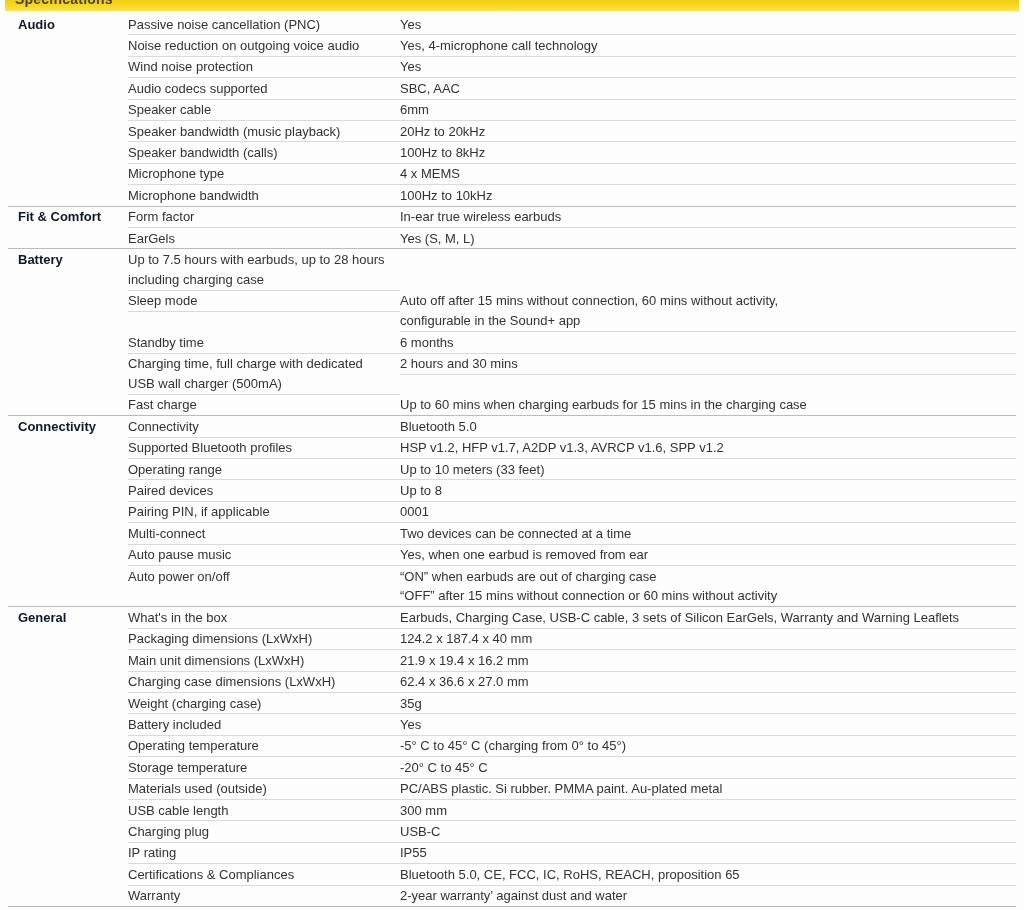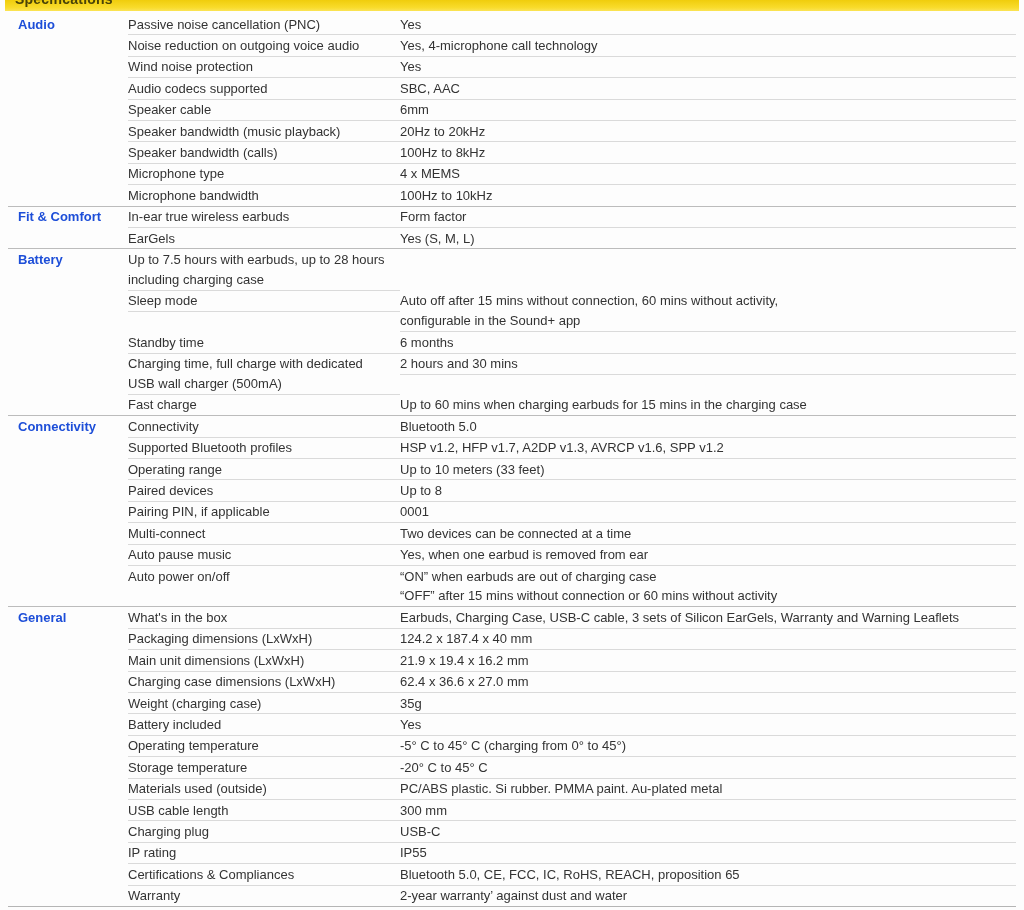--- a/index.html
+++ b/index.html
@@ -45,21 +45,21 @@
     align-items: start;
   }
   .cell {
     font-size: 13px;
     line-height: 19.9px;
     padding-top: 0.5px;
     white-space: pre-line;
   }
   .cat {
     font-weight: 700;
-    color: #1d4ed8;
+    color: #0f172a;
   }
   .label, .value {
     border-bottom: 1px solid #dadada;
     padding-right: 8px;
     color: #333333;
   }
   .section .row:last-child .label,
   .section .row:last-child .value { border-bottom: none; }
 </style>
 </head>
@@ -113,22 +113,22 @@
         </div>
         <div class="row">
           <div class="cell cat"></div>
           <div class="cell label">Microphone bandwidth</div>
           <div class="cell value">100Hz to 10kHz</div>
         </div>
       </div>
       <div class="section">
         <div class="row">
           <div class="cell cat">Fit &amp; Comfort</div>
+          <div class="cell label">Form factor</div>
           <div class="cell value">In-ear true wireless earbuds</div>
-          <div class="cell label">Form factor</div>
         </div>
         <div class="row">
           <div class="cell cat"></div>
           <div class="cell label">EarGels</div>
           <div class="cell value">Yes (S, M, L)</div>
         </div>
       </div>
       <div class="section">
         <div class="row">
           <div class="cell cat">Battery</div>

